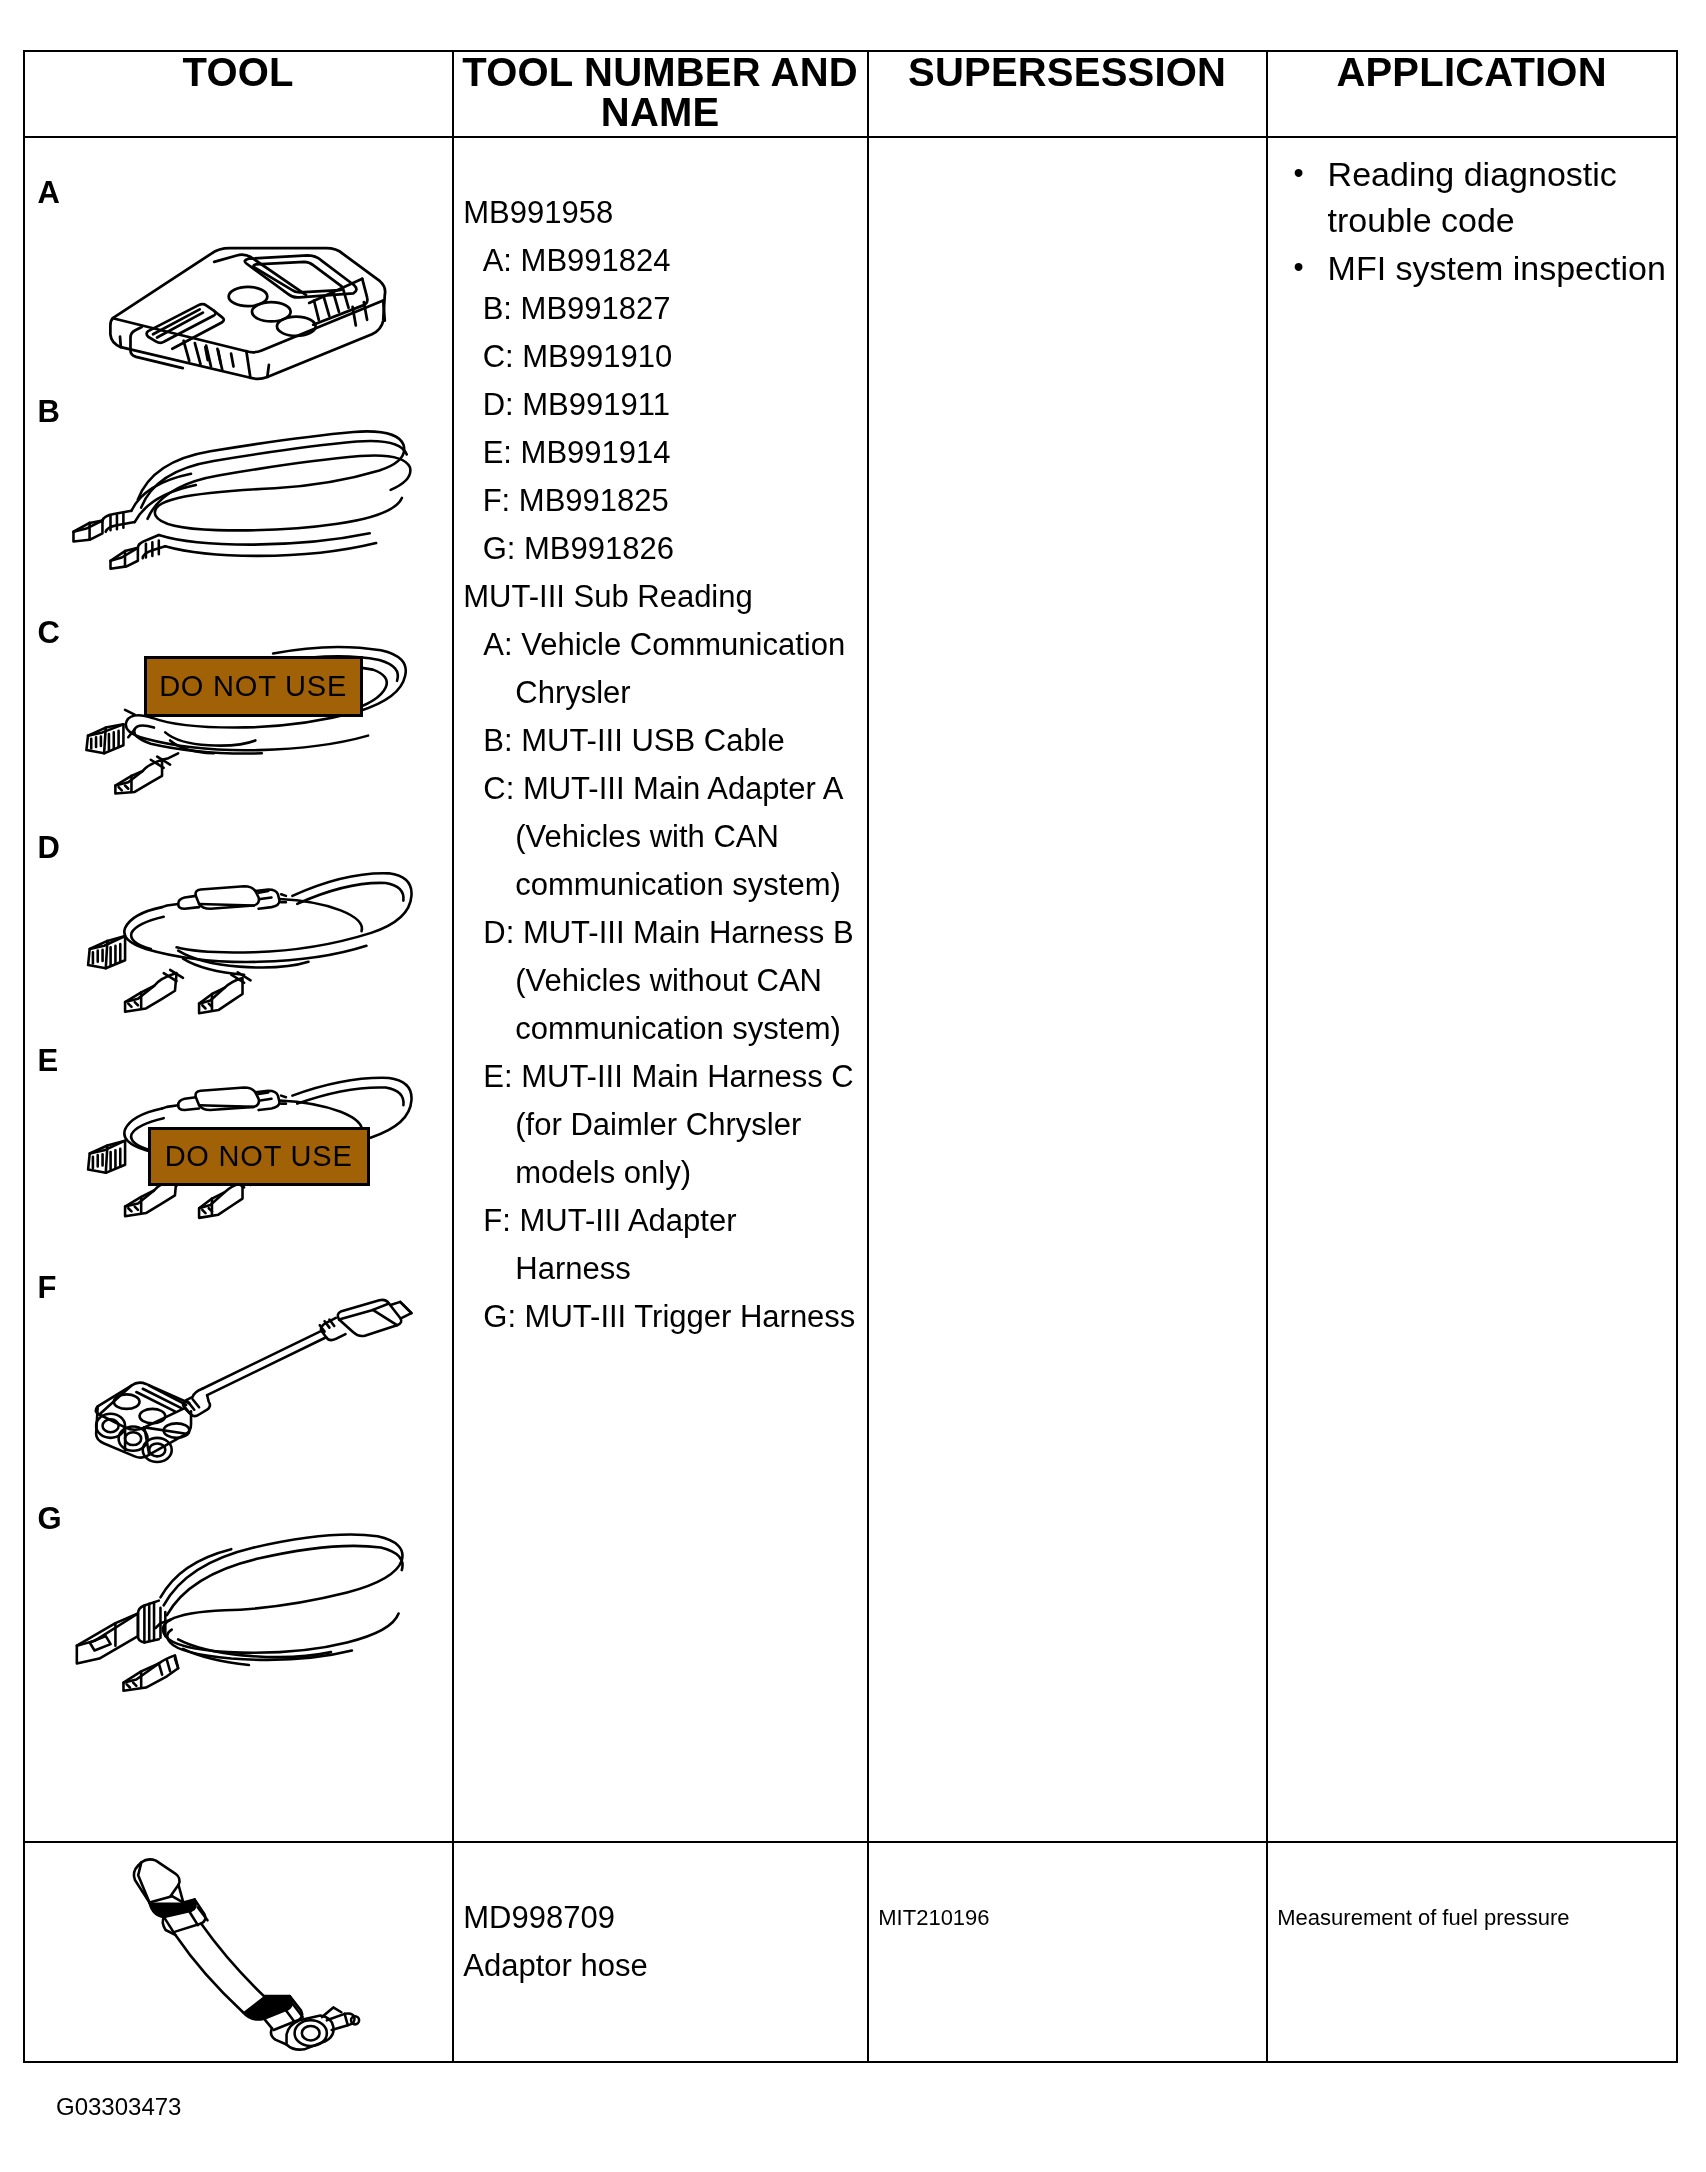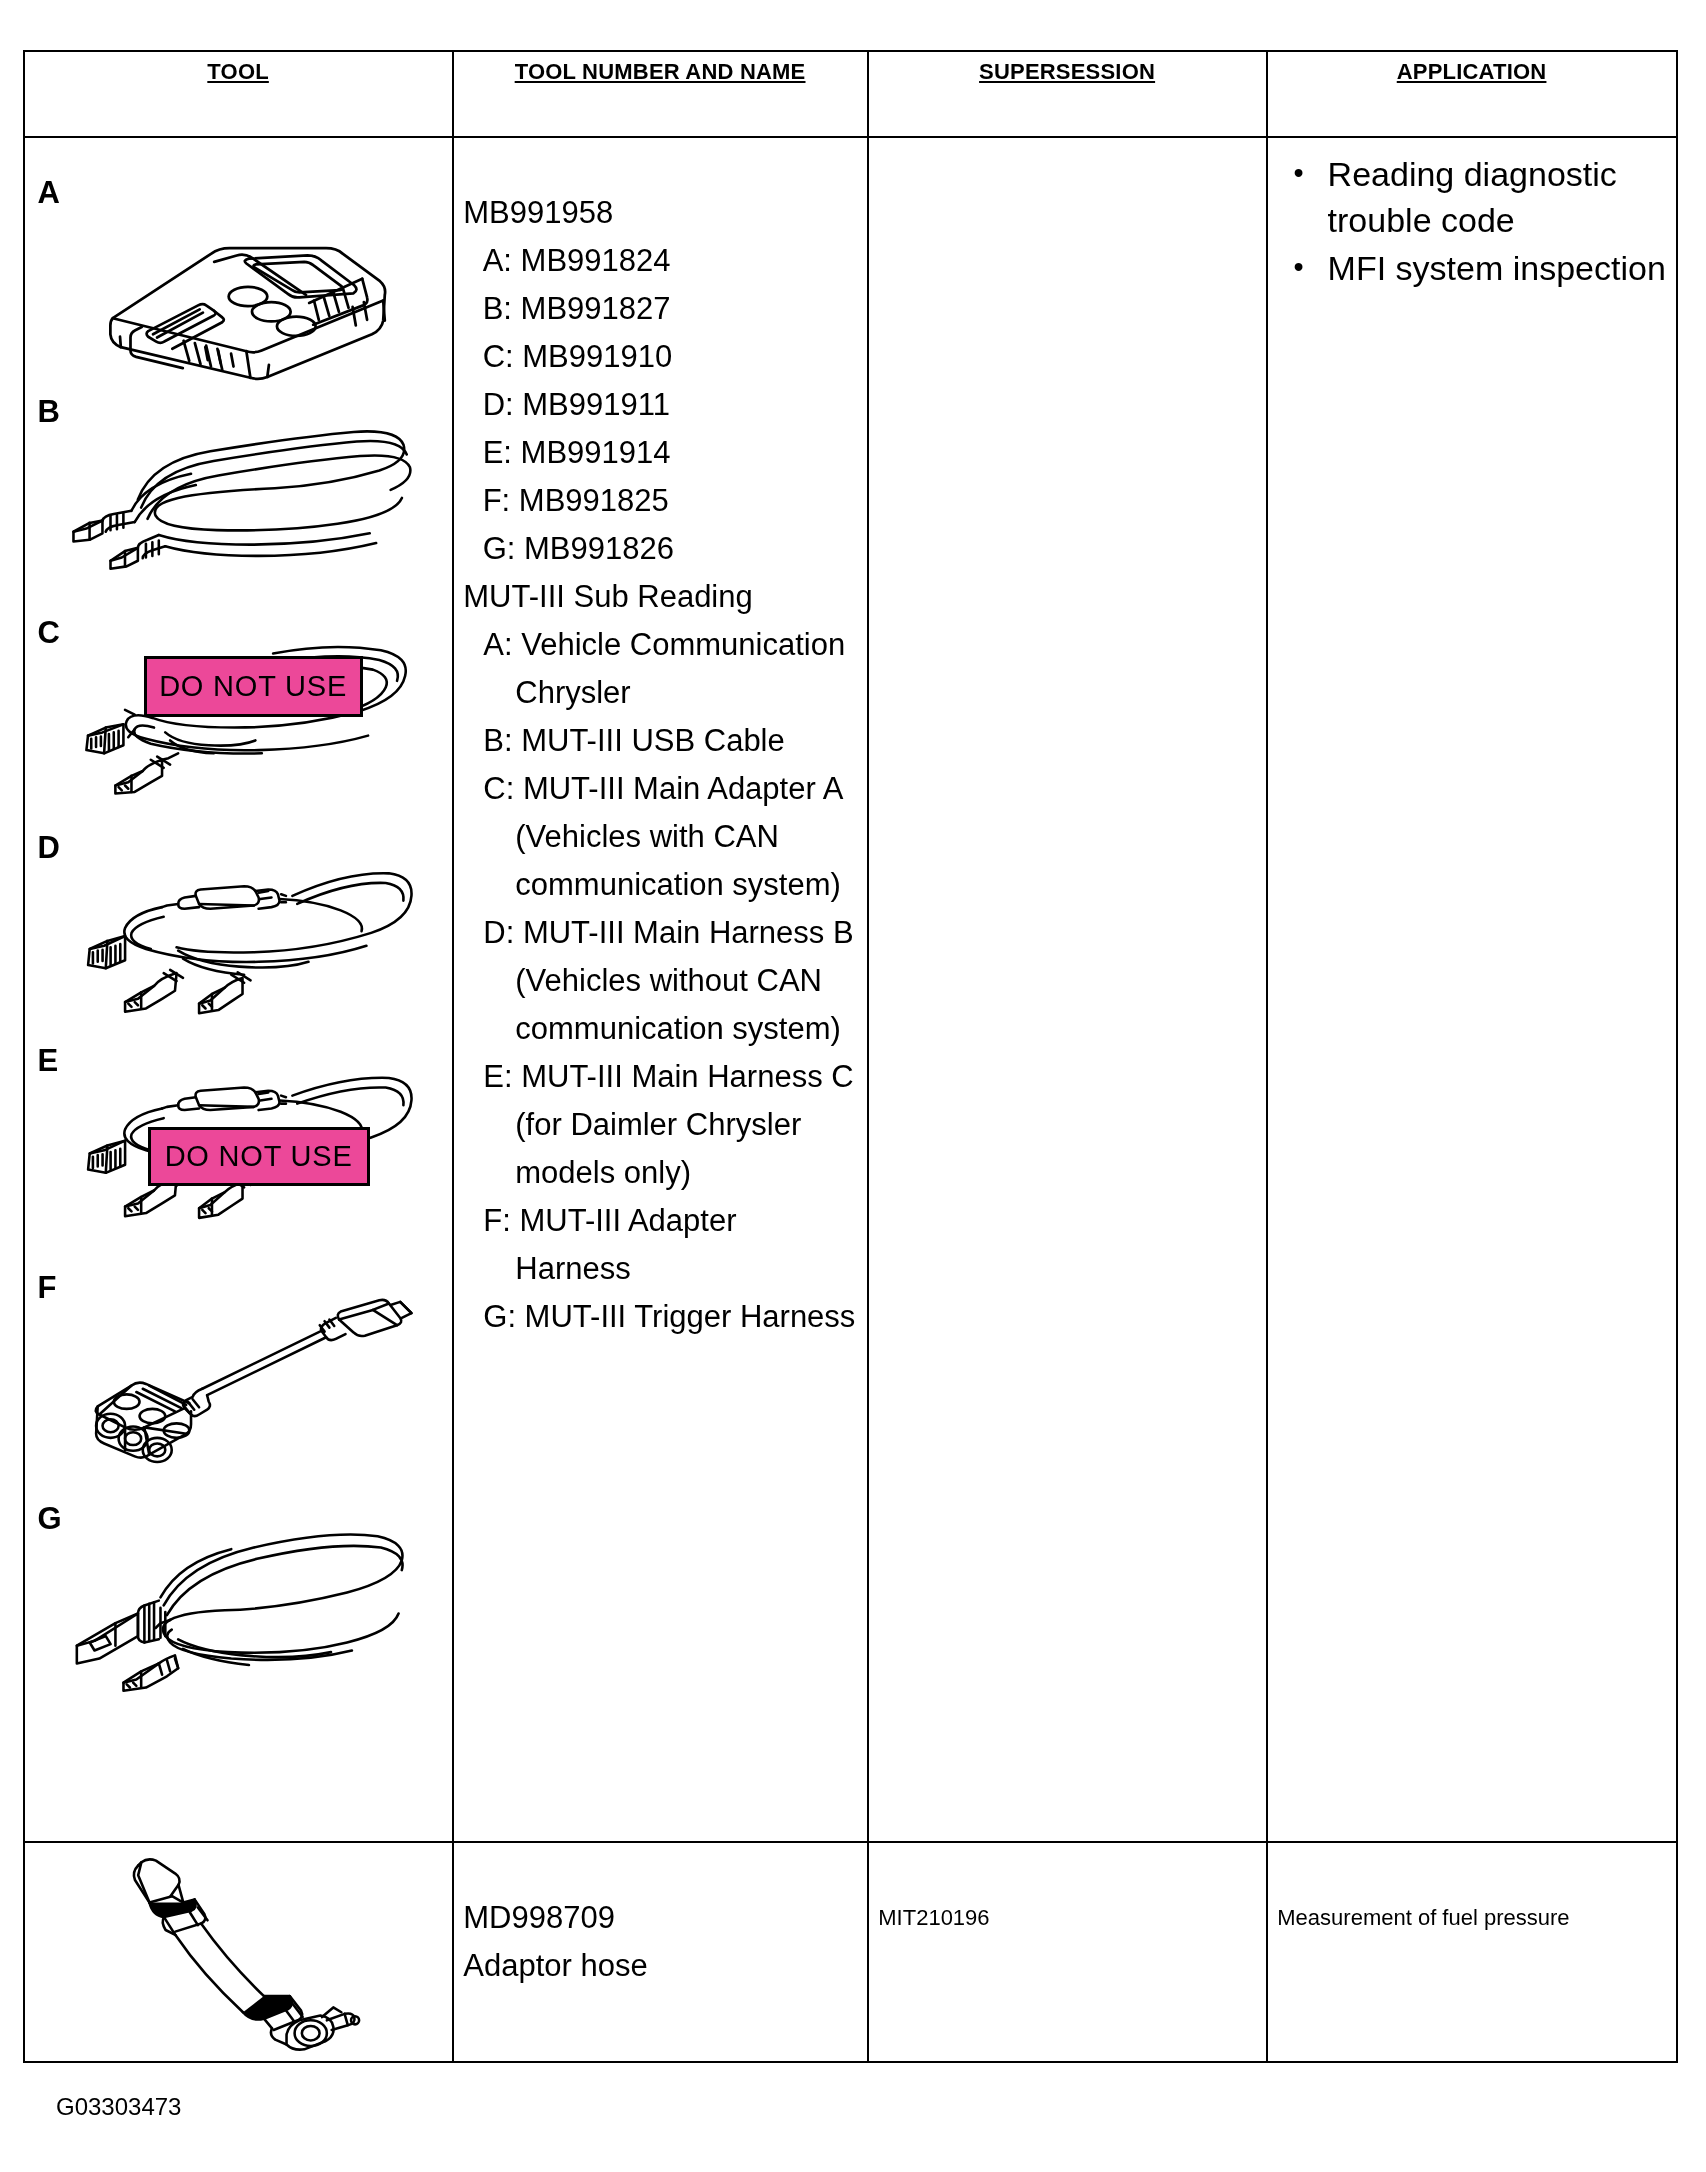--- a/index.html
+++ b/index.html
@@ -41,26 +41,25 @@
   .col-number   { width: 415px; }
   .col-super    { width: 399px; }
   .col-app      { width: 410px; }
 
   
   .hdr-cell {
     height: 84px;
     padding: 6.5px 0 0 9.7px;
   }
   .hdr-text {
-    font-size: 22px;
+    font-size: 40px;
     font-weight: bold;
     line-height: 40px;
     letter-spacing: 0.2px;
     font-family: "Liberation Sans", sans-serif;
-    text-decoration: underline;
   }
 
   
   .body-cell { padding: 0; }
 
   .cell-pad-text {
     padding: 11.3px 8px 8px 9.7px;
     margin-top: 40px;
   }
 
@@ -125,21 +124,21 @@
 
   .fig {
     position: absolute;
   }
   .fig svg { display: block; }
 
   
   .dnu-box {
     position: absolute;
     border: 3.2px solid #000;
-    background: #ec4899;
+    background: #a16207;
     display: flex;
     align-items: center;
     justify-content: center;
   }
   .dnu-text {
     font-size: 29px;
     letter-spacing: 0.8px;
     white-space: nowrap;
     font-family: "Liberation Sans", sans-serif;
   }

